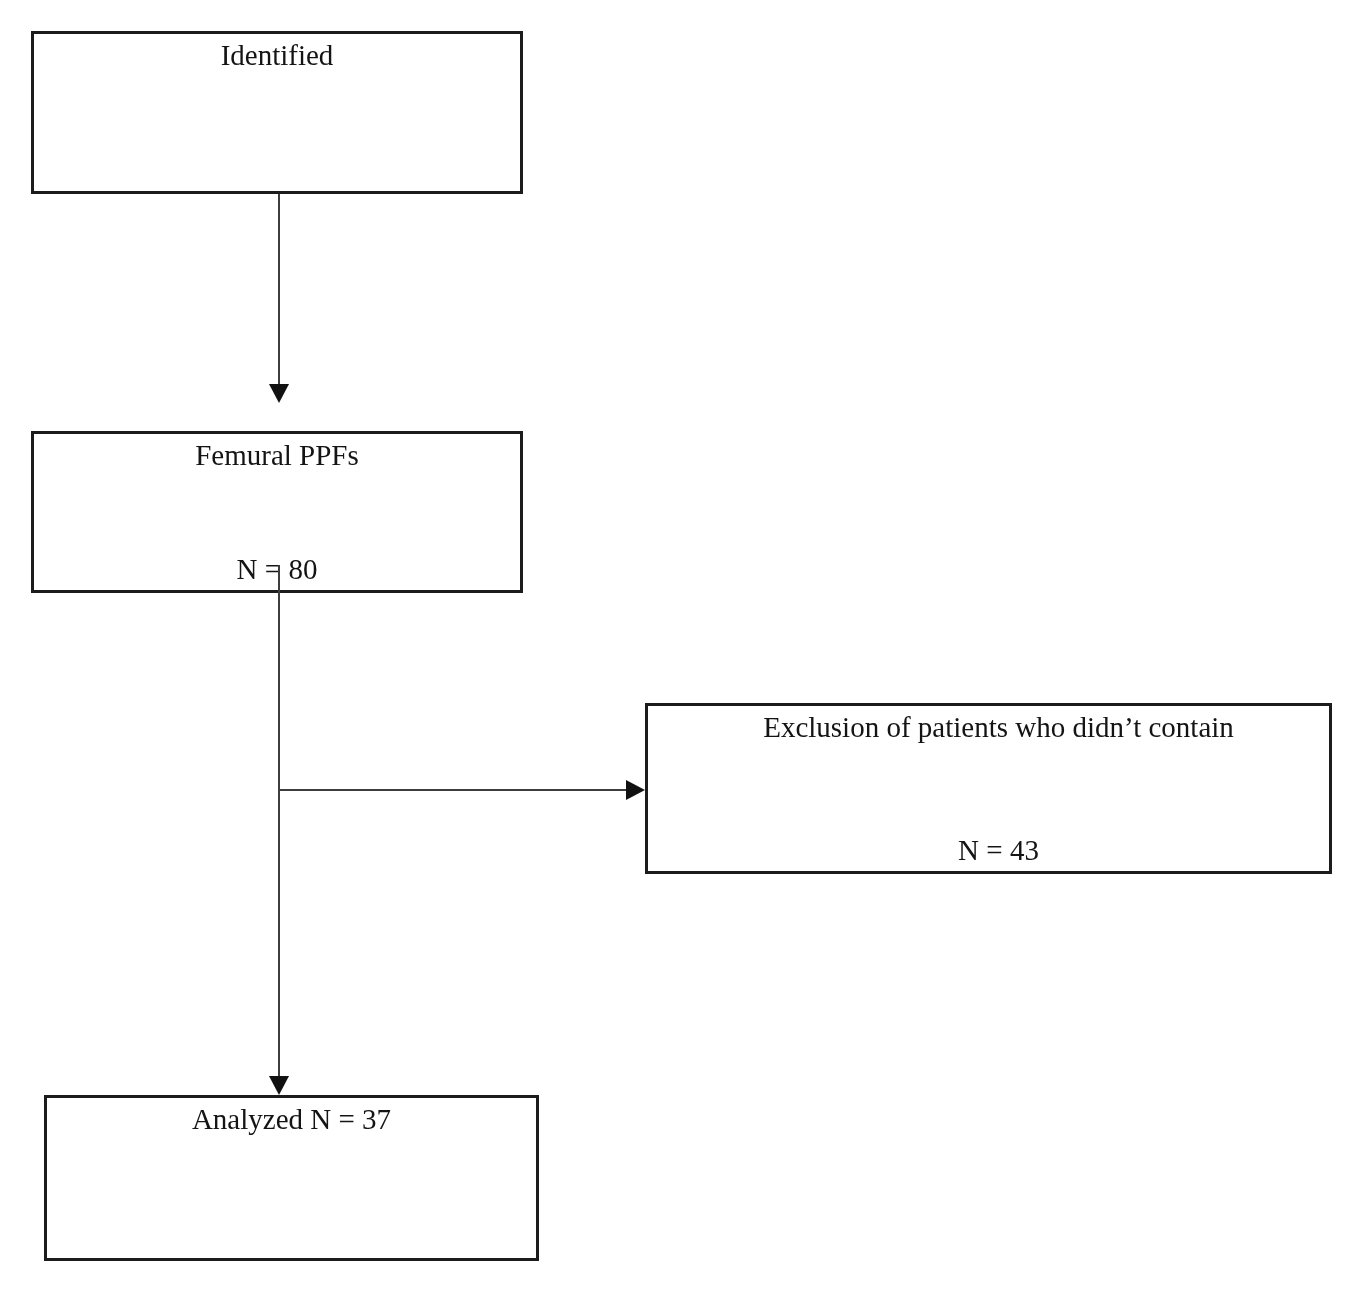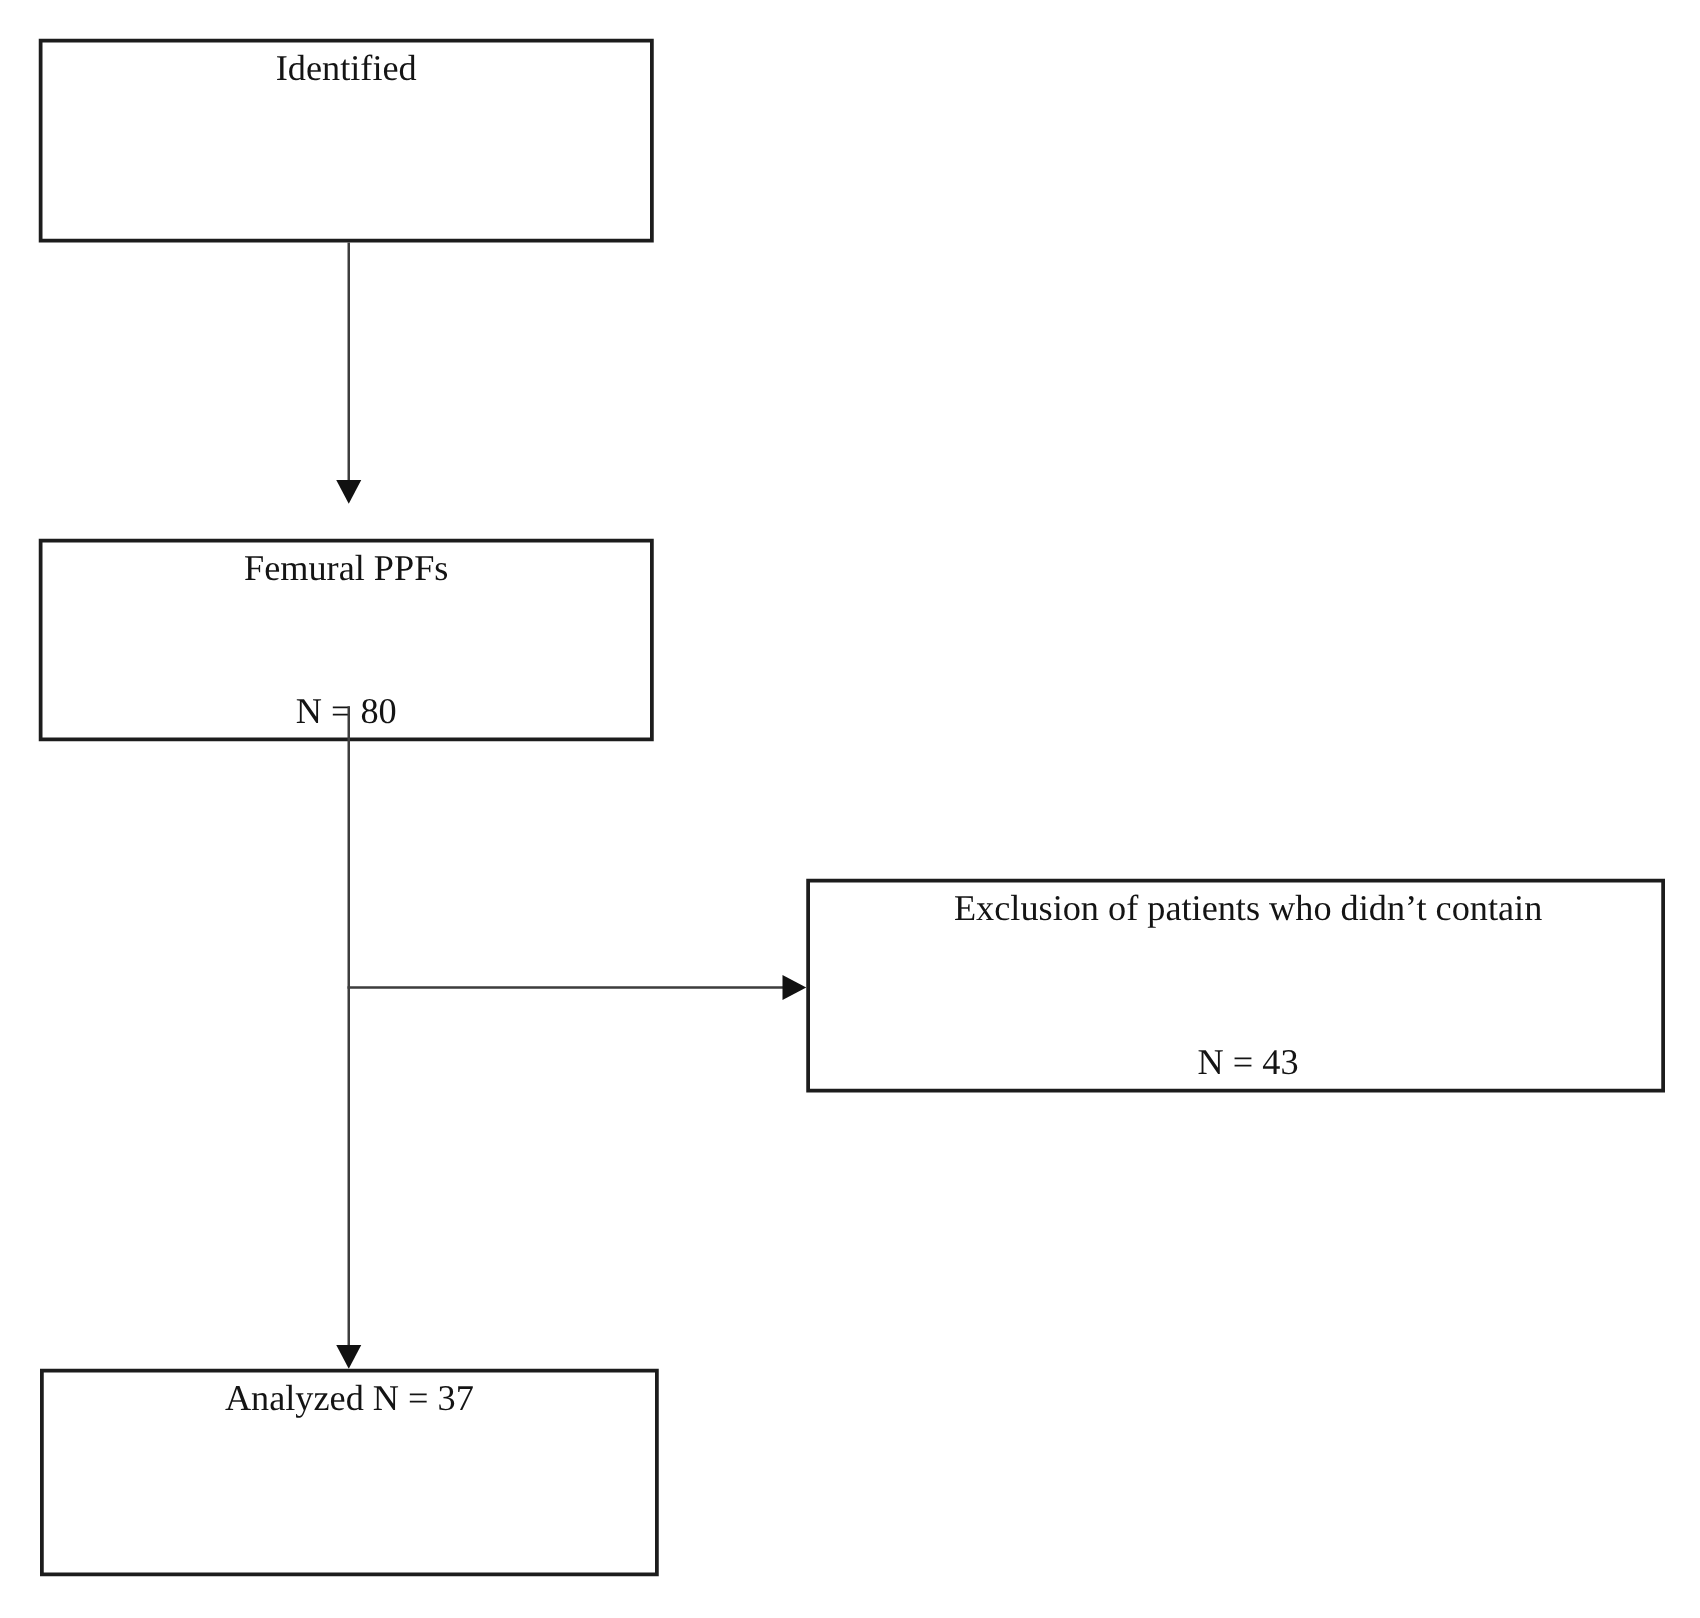--- a/index.html
+++ b/index.html
@@ -23,21 +23,21 @@
     align-items: center;
     justify-content: space-between;
     text-align: center;
     color: #141414;
     font-size: 29px;
     line-height: 42px;
   }
   .box-identified { left: 31px; top: 31px;  width: 492px; height: 163px; }
   .box-femural    { left: 31px; top: 390px; width: 492px; height: 162px; margin-top: 41px; }
   .box-exclusion  { left: 645px; top: 703px; width: 687px; height: 171px; padding-left: 20px; }
-  .box-analyzed   { left: 32px; top: 1095px; width: 495px; height: 166px; }
+  .box-analyzed   { left: 44px; top: 1095px; width: 495px; height: 166px; }
 
   .connector {
     position: absolute;
     background: #3d3d3d;
   }
   
   .line-id-to-fem { left: 278px; top: 194px; width: 2px; height: 192px; }
   
   .line-fem-to-ana { left: 278px; top: 565px; width: 2px; height: 514px; }
   

